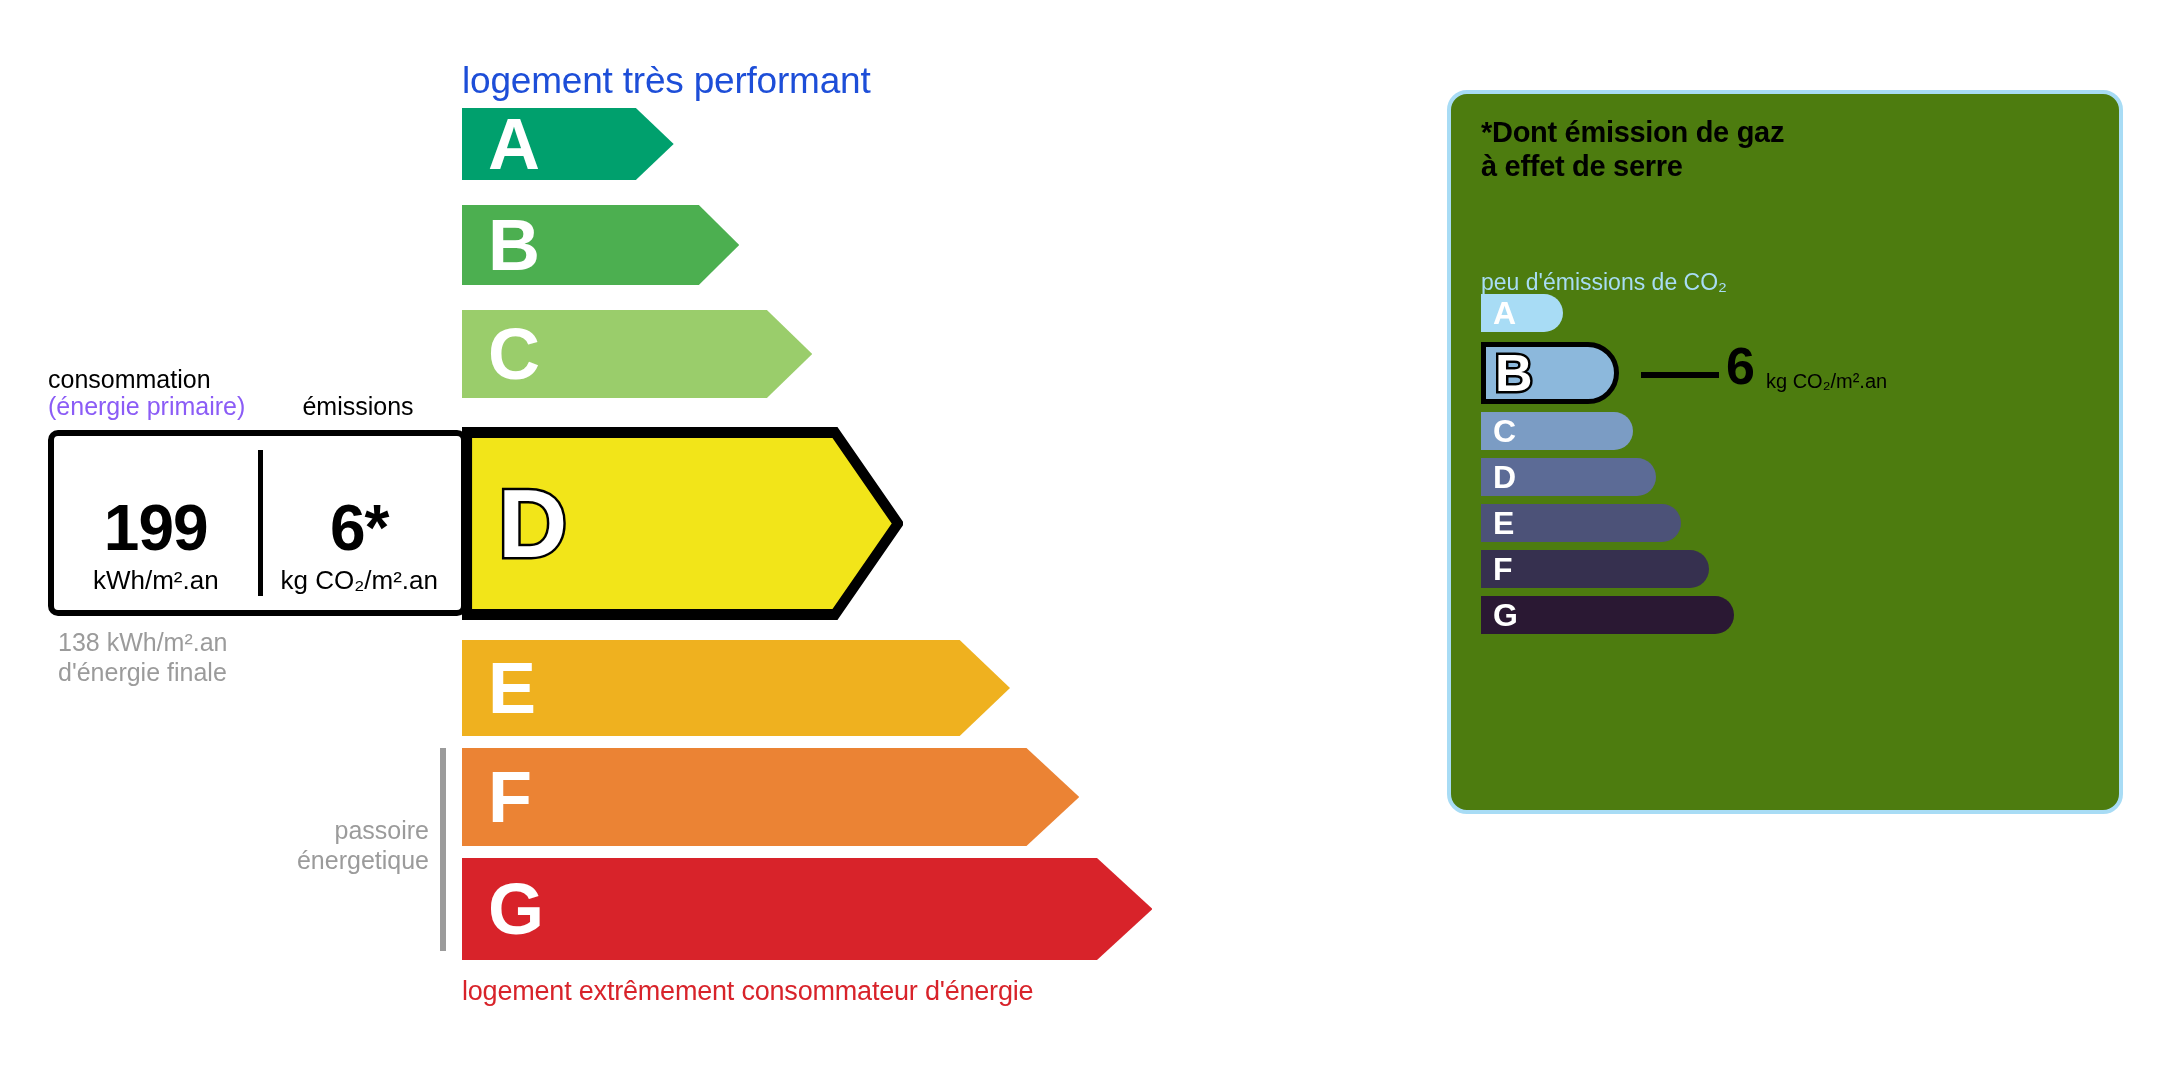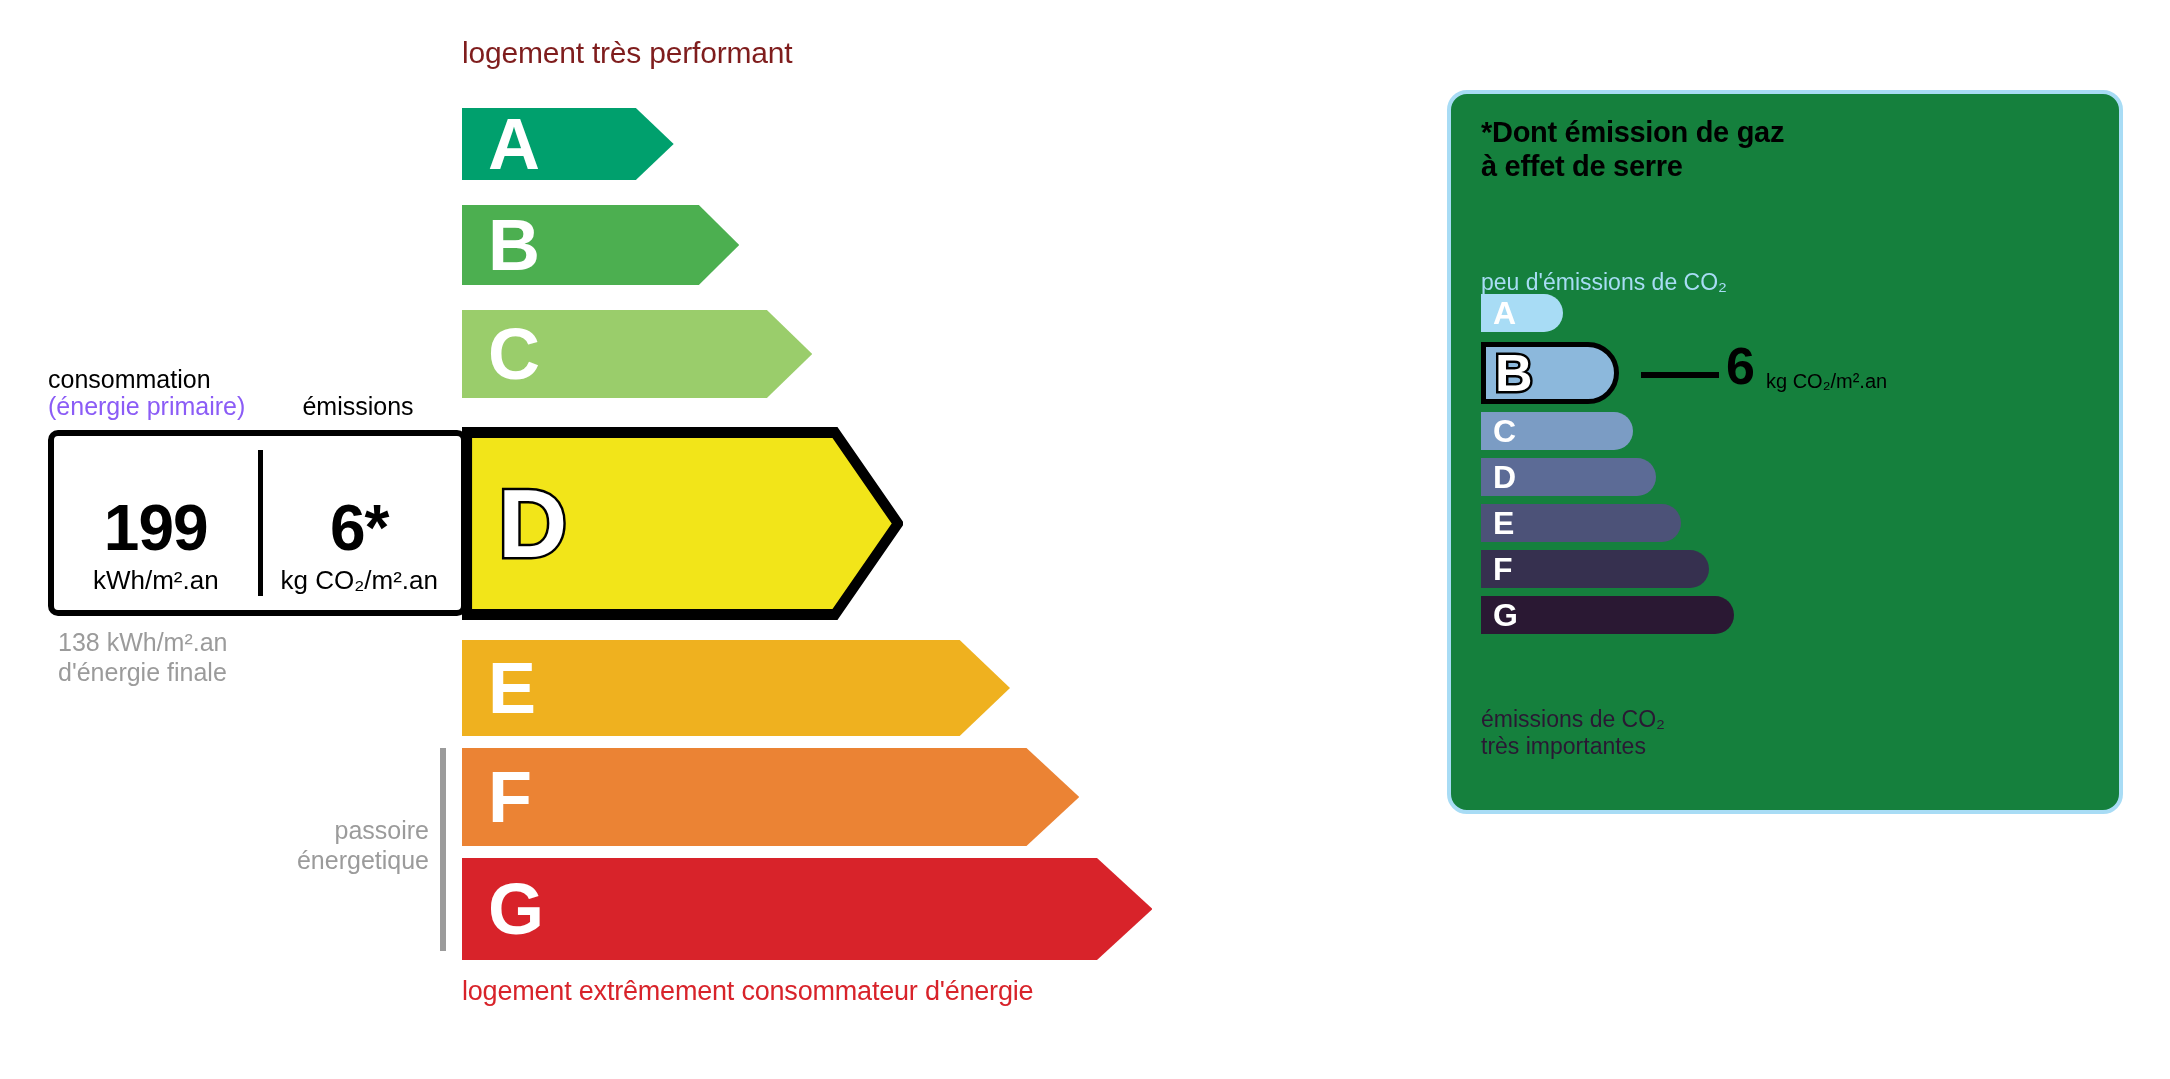--- a/index.html
+++ b/index.html
@@ -19,23 +19,23 @@
   
   #dpe-panel {
     position: absolute;
     left: 0; top: 0;
     width: 1400px; height: 1079px;
   }
 
   .top-caption {
     position: absolute;
     left: 462px;
-    top: 36px;
-    font-size: 30px;
-    color: #7f1d1d;
+    top: 60px;
+    font-size: 37px;
+    color: #1d4ed8;
     letter-spacing: -0.2px;
     white-space: nowrap;
   }
   .bottom-caption {
     position: absolute;
     left: 462px;
     top: 976px;
     font-size: 27px;
     color: #D8232A;
     letter-spacing: -0.2px;
@@ -171,21 +171,21 @@
 
   
   #co2-panel {
     position: absolute;
     left: 1447px;
     top: 90px;
     width: 676px;
     height: 724px;
     border: 4px solid #A8DCF5;
     border-radius: 20px;
-    background: #15803d;
+    background: #4d7c0f;
   }
   #co2-title {
     position: absolute;
     left: 30px;
     top: 22px;
     font-size: 29px;
     font-weight: bold;
     color: #000000;
     line-height: 1.17;
     letter-spacing: -0.3px;
@@ -412,17 +412,13 @@
   <div class="co2-row" id="co2-row-f" style="top: 456px; height: 38px; width: 528px;">
     <div class="co2-bar" id="co2-bar-f" style="background: rgb(54, 48, 79); width: 228px;"></div>
     <span class="co2-letter">F</span>
   </div>
 
   <div class="co2-row" id="co2-row-g" style="top: 502px; height: 38px; width: 553px;">
     <div class="co2-bar" id="co2-bar-g" style="background: rgb(42, 24, 51); width: 253px;"></div>
     <span class="co2-letter">G</span>
   </div>
 
-  <div id="co2-bottom-caption">
-    <span>émissions de CO₂</span><br>
-    <span>très importantes</span>
-  </div>
 </div>
 
 </body></html>

